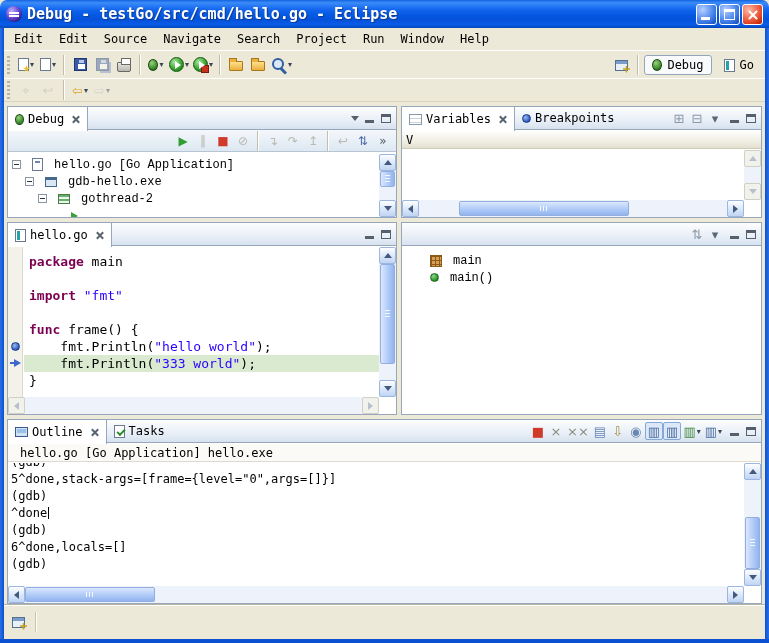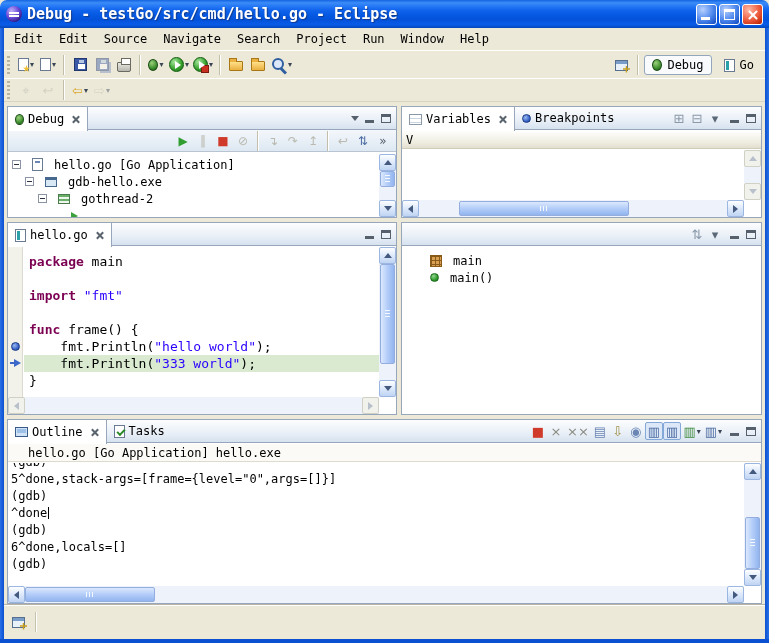--- a/index.html
+++ b/index.html
@@ -122,21 +122,21 @@
   .btn-min { width:10px; height:9px; position:relative; }
   .btn-min::after { content:''; position:absolute; left:0; bottom:0; width:9px; height:3px; background:#55606c; }
   .btn-max { width:10px; height:9px; border:1px solid #55606c; border-top:3px solid #55606c; }
   .vtoolbar { height:22px; background:linear-gradient(180deg,#f4f7fb,#dde8f2); border-bottom:1px solid #b8c4d2;
               display:flex; align-items:center; justify-content:flex-end; padding-right:3px; }
   .vtoolbar .tb-btn { height:19px; min-width:20px; }
   .vtoolbar .tb-glyph { font-size:12px; }
   .vbody { position:absolute; left:0; right:0; top:24px; bottom:0; background:#fff; overflow:hidden; }
 
   
-  .trow { height:17px; display:flex; align-items:center; gap:11px; white-space:nowrap; }
+  .trow { height:17px; display:flex; align-items:center; gap:11px; white-space:nowrap;font-family:Liberation Mono, monospace; }
   .exp { width:9px; height:9px; border:1px solid #8a94a2; background:#fff; position:relative; flex:none; }
   .exp::before { content:''; position:absolute; left:1px; top:3px; width:5px; height:1px; background:#2a3240; }
   .exp.plus::after { content:''; position:absolute; left:3px; top:1px; width:1px; height:5px; background:#2a3240; }
   .exp.hidden { visibility:hidden; }
   .tic { flex:none; }
   #debug-tree { padding-top:2px; }
   #outline-items { padding-top:5px; padding-left:4px; }
 
   
   .gutter { position:absolute; left:0; top:0; width:15px; bottom:17px; background:#f2f1ea; border-right:1px solid #dddacd; }
@@ -151,21 +151,21 @@
   .tk-string { color:#2a00ff; }
   .tk-plain { color:#000; }
 
   
   .colhdr { display:flex; height:18px; background:linear-gradient(180deg,#fefefc,#eeecdf 70%,#e2dfd0);
             border-bottom:1px solid #cfccb8; line-height:18px; }
   .col-name { width:326px; padding-left:5px; border-right:1px solid #cfccb8; box-shadow:inset -1px 0 0 #fff; }
   .col-value { flex:1; padding-left:4px; overflow:hidden; }
 
   
-  .cstrip { position:absolute; left:0; right:0; top:0; height:18px; line-height:18px; padding-left:20px;
+  .cstrip { position:absolute; left:0; right:0; top:0; height:18px; line-height:18px; padding-left:12px;
             background:#fbfaf6; border-bottom:1px solid #dedbce; white-space:nowrap; }
   .ccontent { position:absolute; left:0; right:17px; top:19px; bottom:17px; overflow:hidden; }
   .clines { margin-top:-9px; padding-left:3px; }
   .cline { height:17px; line-height:17px; white-space:pre; }
   .caret { display:inline-block; width:1px; height:12px; background:#000; vertical-align:-2px; margin-left:1px; }
 
   
   .sb { position:absolute; background:#eef2fa; }
   .sb-btn { position:absolute; width:17px; height:17px; border:1px solid #9cb6e2; border-radius:2px;
             background:linear-gradient(#fdfeff,#d7e5fa 60%,#c0d4f2); display:flex; align-items:center; justify-content:center; }

